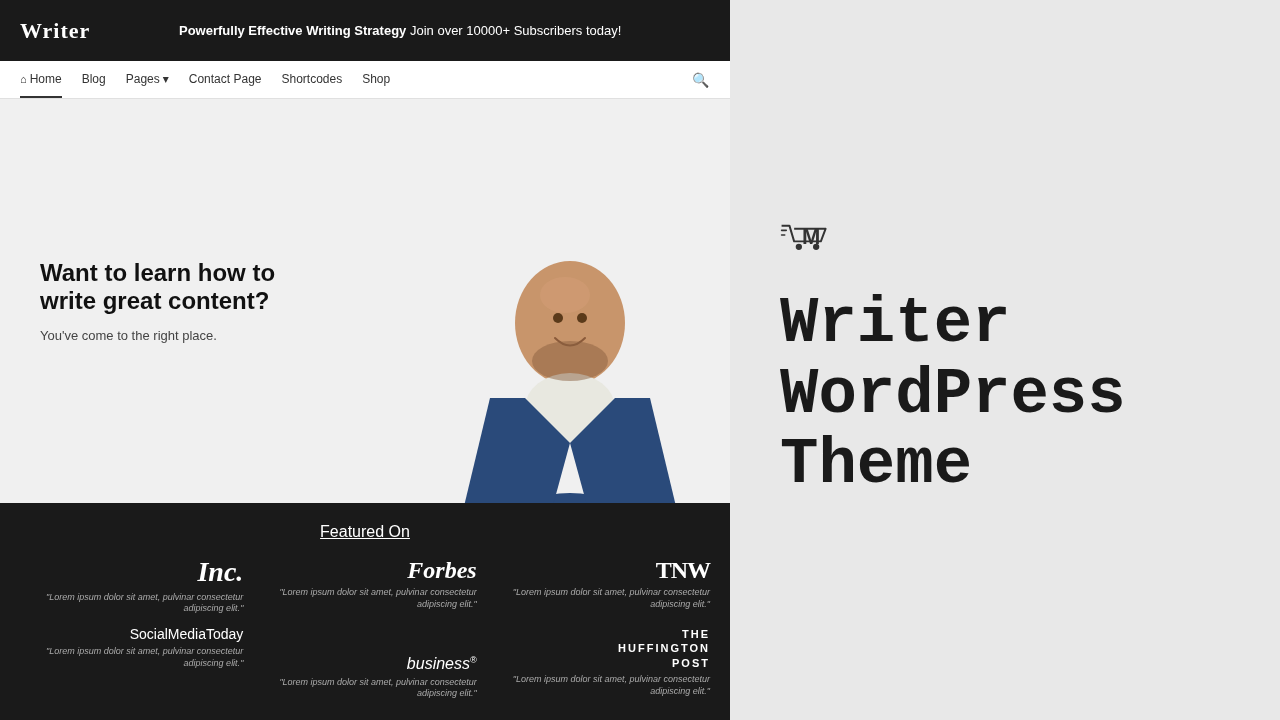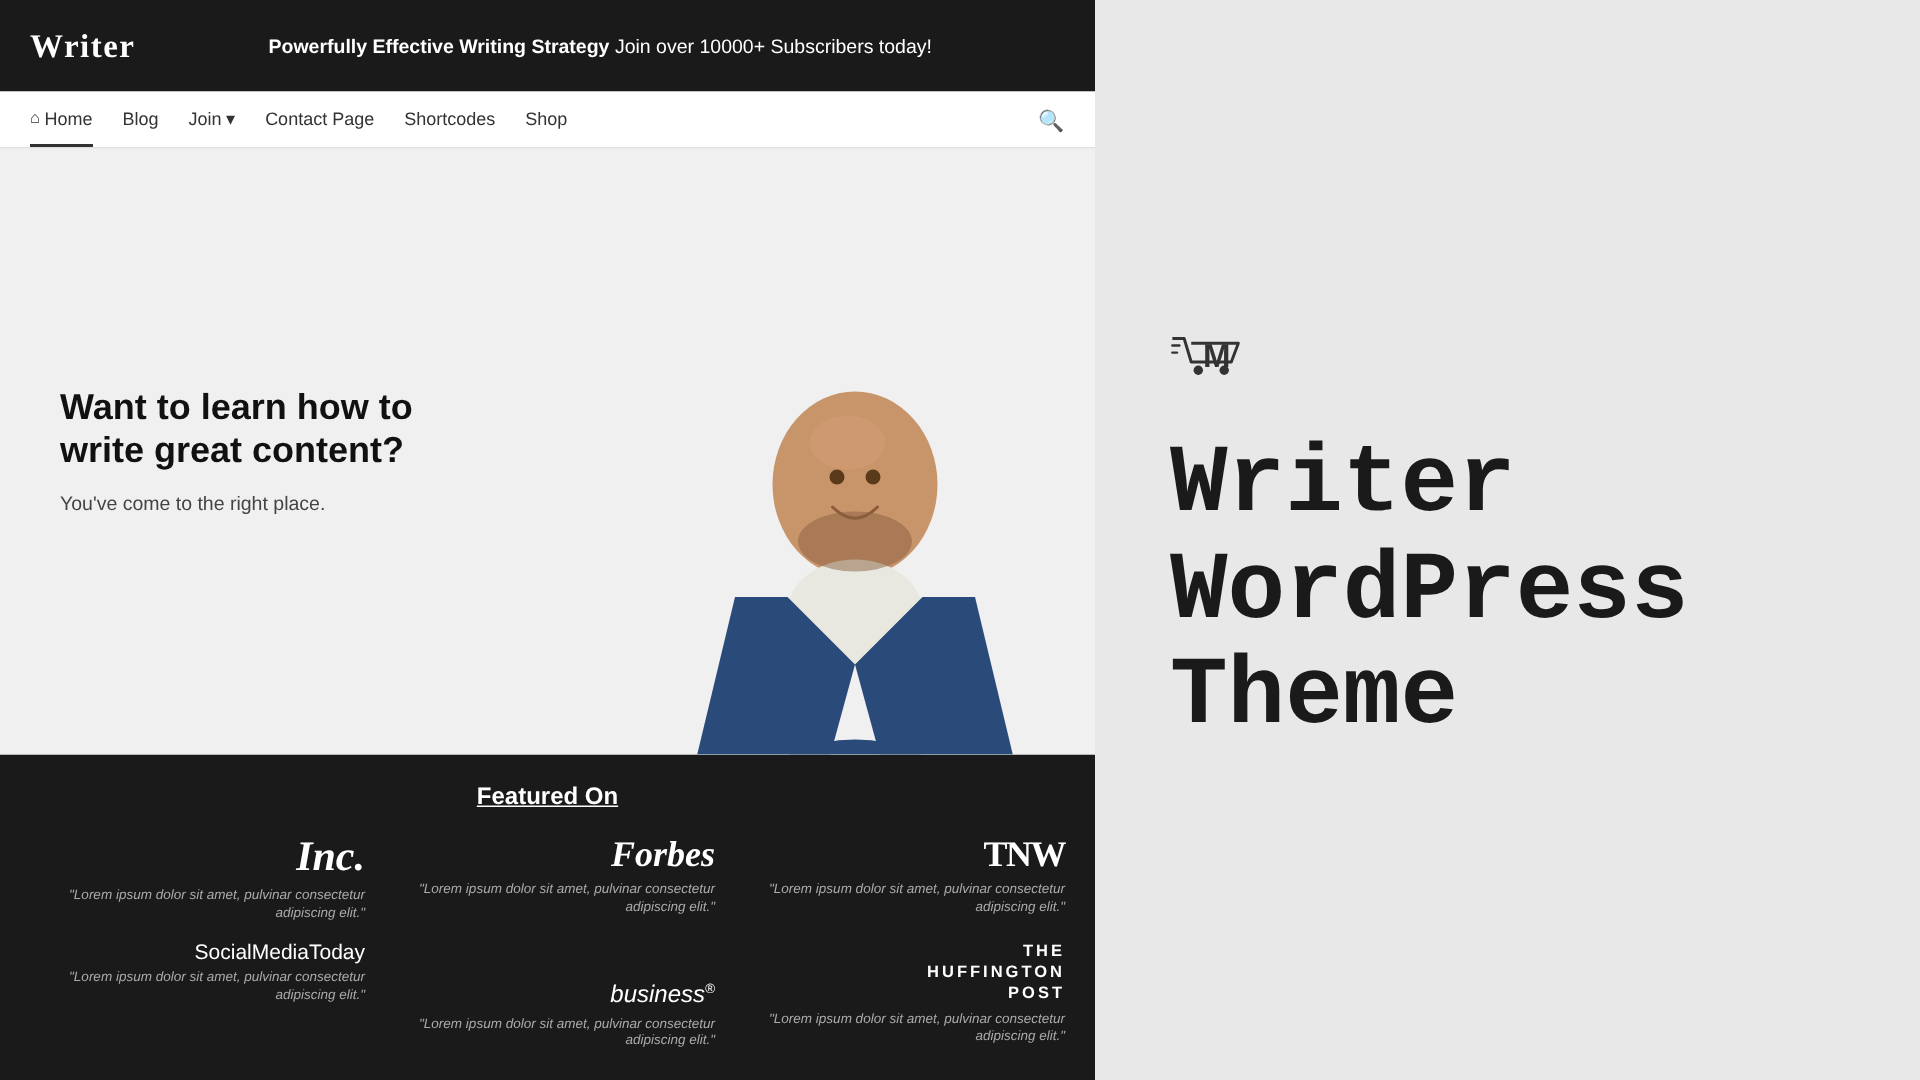--- a/index.html
+++ b/index.html
@@ -124,21 +124,21 @@
     .featured-section {
       background: #1a1a1a;
       padding: 20px 20px 20px;
       flex-shrink: 0;
     }
     .featured-title {
       text-align: center;
       color: #fff;
       font-family: Arial, sans-serif;
       font-size: 16px;
-      font-weight: bold;
+      font-weight: normal;
       margin-bottom: 16px;
       text-decoration: underline;
     }
     .featured-grid {
       display: grid;
       grid-template-columns: repeat(3, 1fr);
       gap: 12px 10px;
     }
     .featured-item {
       text-align: right;
@@ -222,21 +222,21 @@
 
   <div class="nav-bar">
     <div class="nav-item active">
       <span class="home-icon">⌂</span>
       <span>Home</span>
     </div>
     <div class="nav-item">
       <span>Blog</span>
     </div>
     <div class="nav-item">
-      <span>Join</span>
+      <span>Pages</span>
       <span>▾</span>
     </div>
     <div class="nav-item">
       <span>Contact Page</span>
     </div>
     <div class="nav-item">
       <span>Shortcodes</span>
     </div>
     <div class="nav-item">
       <span>Shop</span>

